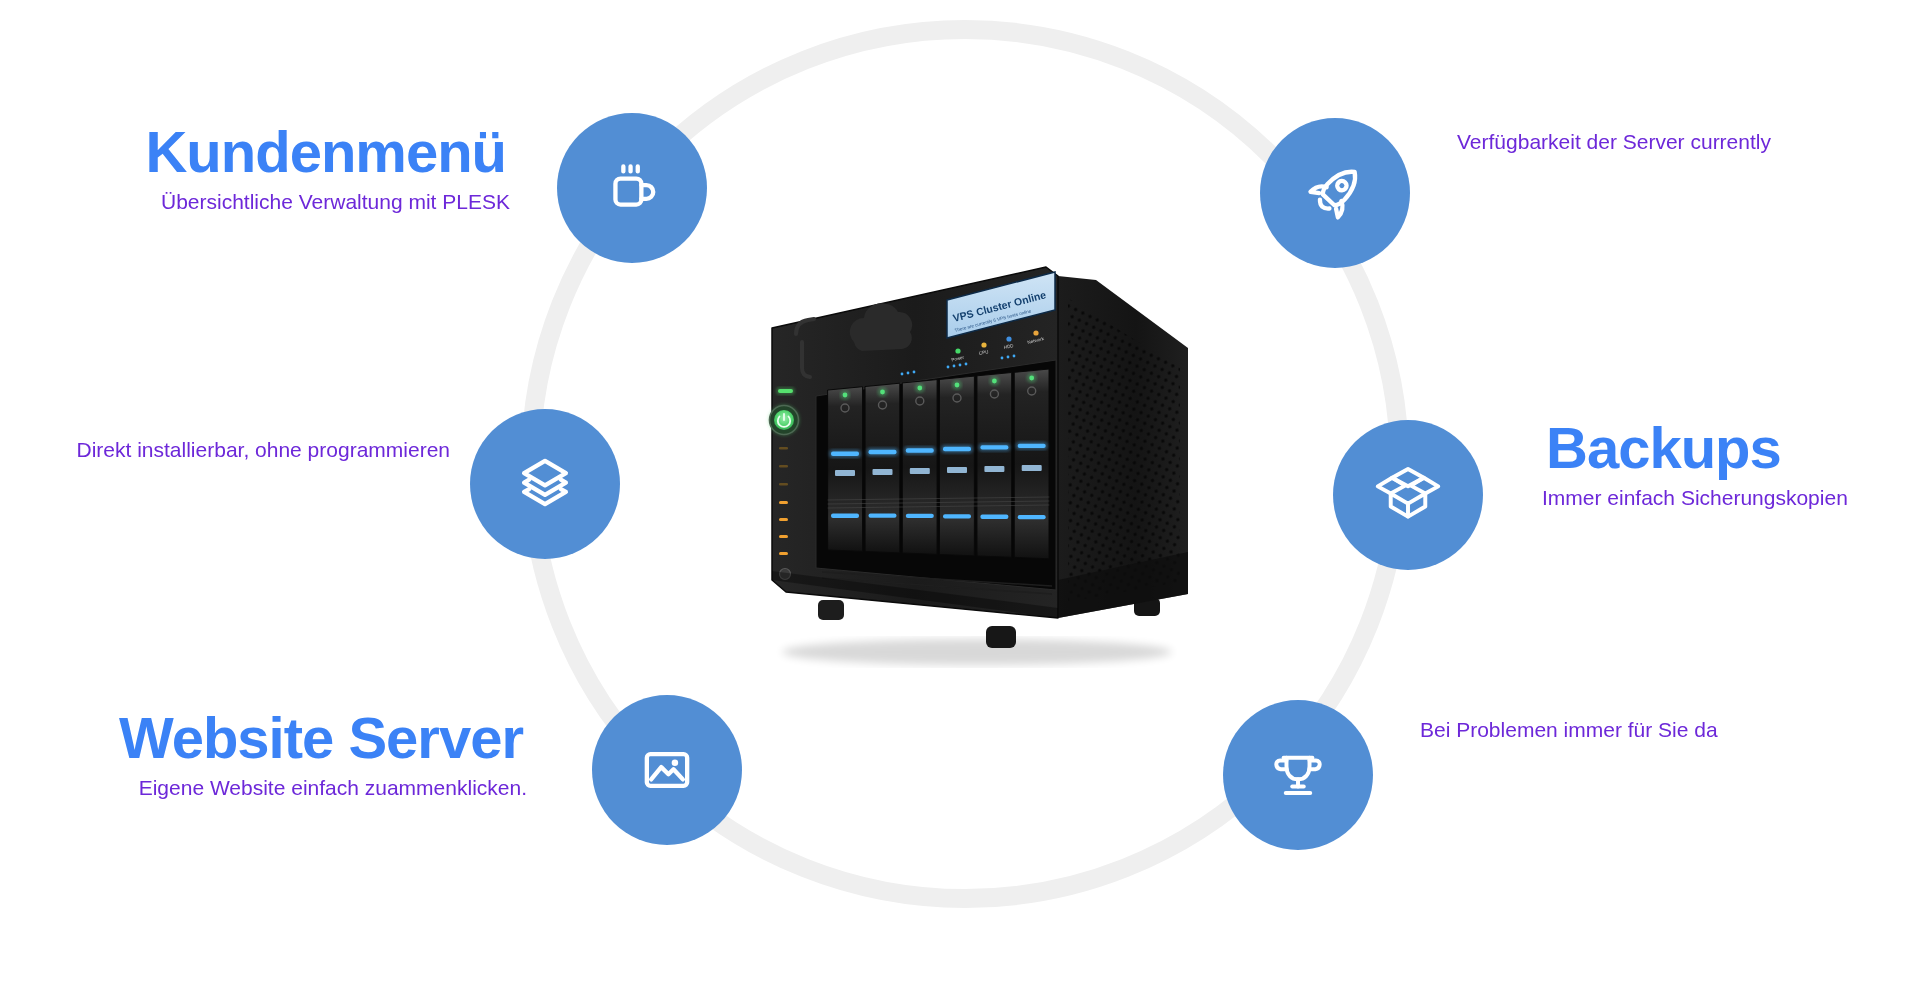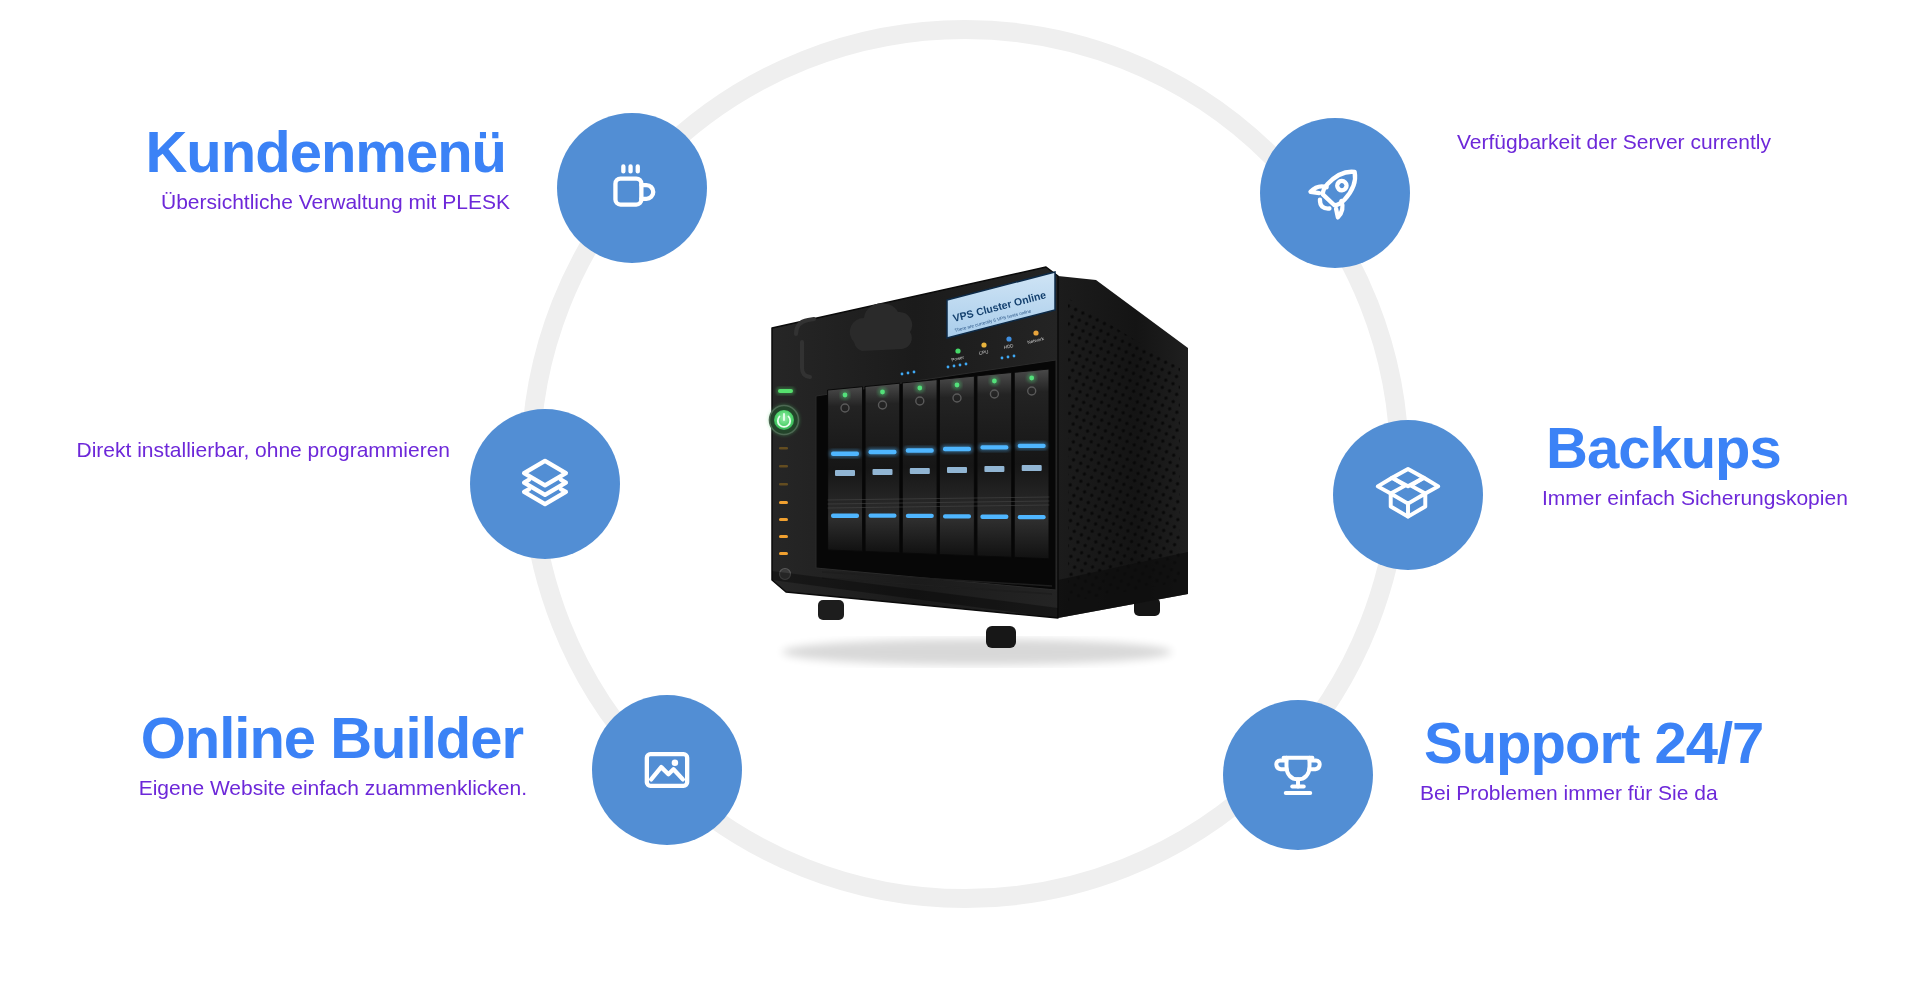--- a/index.html
+++ b/index.html
@@ -37,33 +37,32 @@
 <div class="ring"></div>
 
 <div class="feature left" style="right:1410px;top:118px;">
   <h2>Kundenmenü</h2>
   <p>Übersichtliche Verwaltung mit PLESK</p>
 </div>
 <div class="feature left" style="right:1470px;top:429px;">
   <p>Direkt installierbar, ohne programmieren</p>
 </div>
 <div class="feature left" style="right:1393px;top:704px;">
-  <h2>Online Builder</h2>
+  <h2>Website Server</h2>
   <p>Eigene Website einfach zuammenklicken.</p>
 </div>
 
 <div class="feature right" style="left:1457px;top:121px;">
   <p>Verfügbarkeit der Server currently</p>
 </div>
 <div class="feature right" style="left:1542px;top:414px;">
   <h2>Backups</h2>
   <p>Immer einfach Sicherungskopien</p>
 </div>
 <div class="feature right" style="left:1420px;top:709px;">
-  <h2>Support 24/7</h2>
   <p>Bei Problemen immer für Sie da</p>
 </div>
 
 <div class="icon-circle" style="left:557px;top:113px;">
   <svg viewBox="0 0 100 100">
     <g class="icon-stroke">
       <path d="M38,20 v7 M48,20 v7 M58,20 v7"></path>
       <rect x="27" y="37" width="36" height="36" rx="7"></rect>
       <path d="M63,46 h7 a9.5,9.5 0 0 1 0,19 h-7"></path>
     </g>

